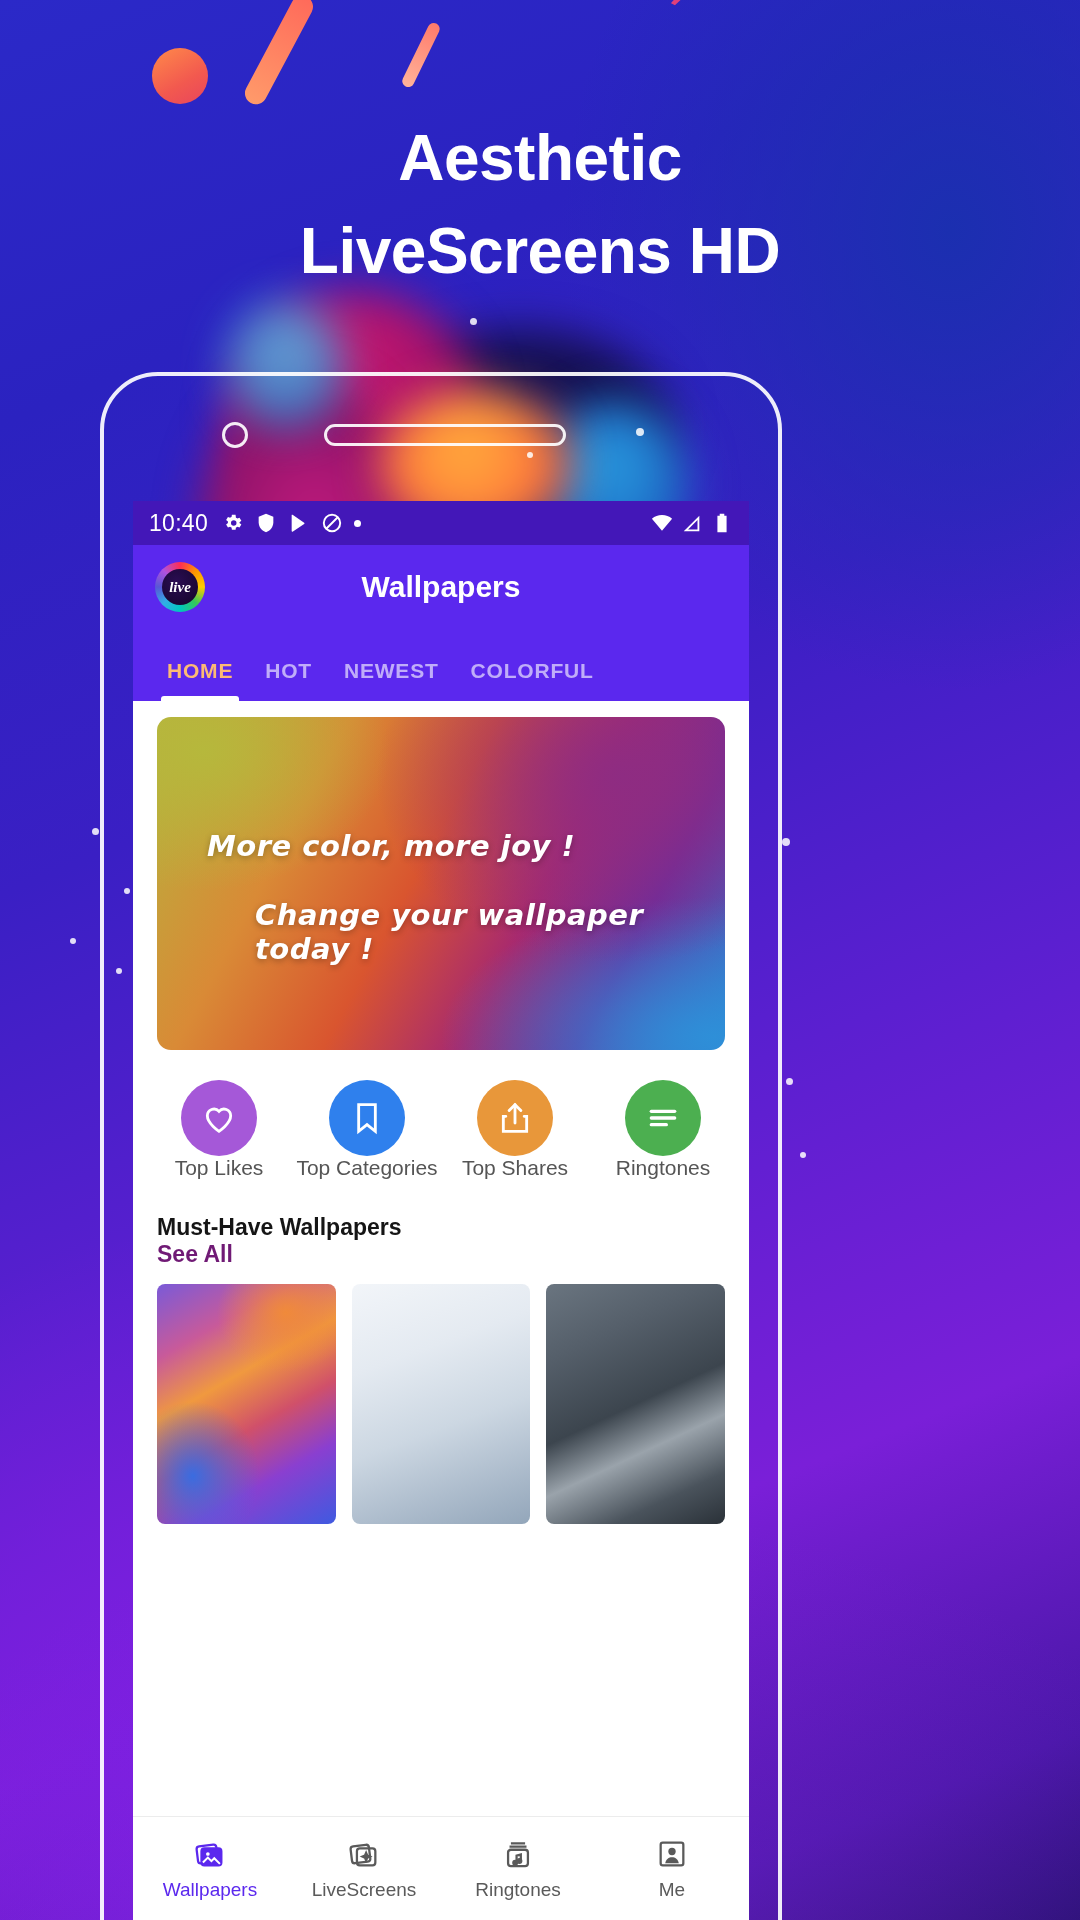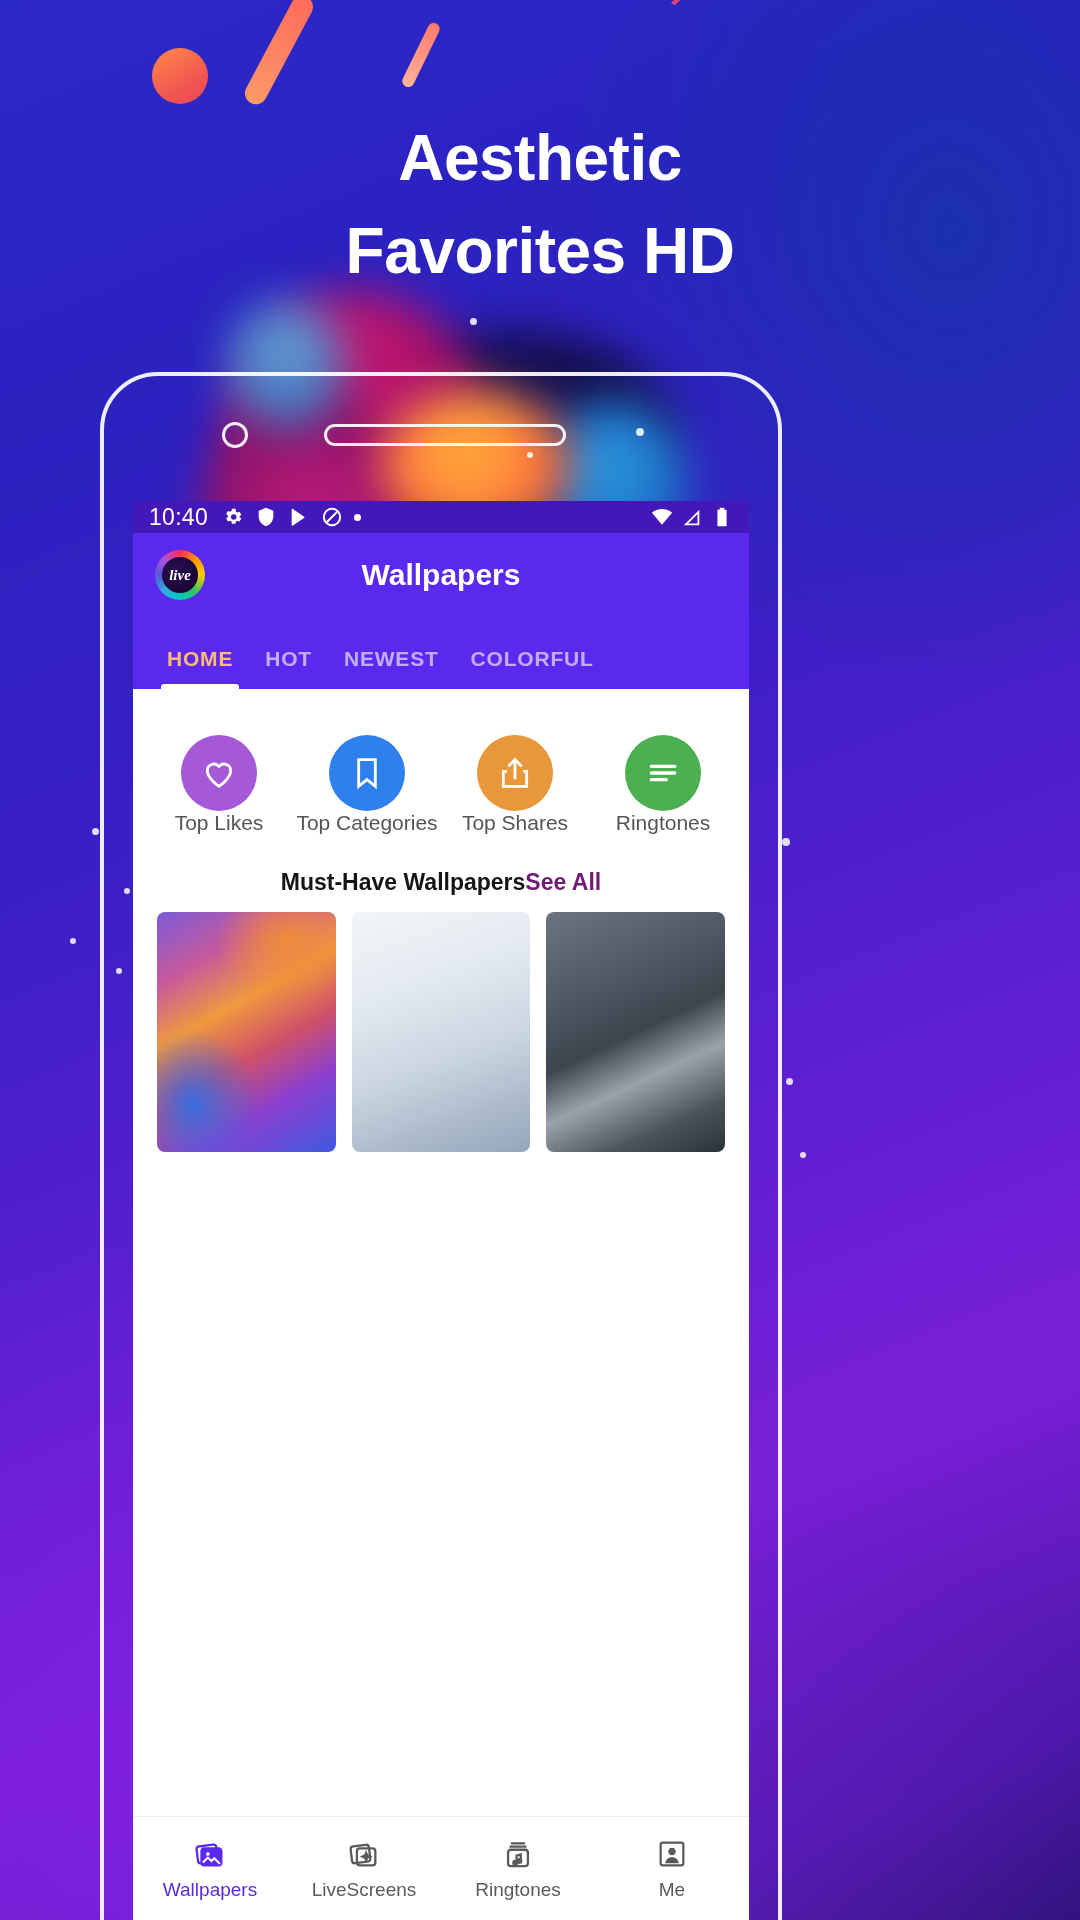--- a/index.html
+++ b/index.html
@@ -78,21 +78,21 @@
 
   
   #app-screen {
     position: absolute; left: 133px; top: 501px;
     width: 616px; height: 1419px;
     background: #ffffff; overflow: hidden;
   }
 
   
   #status-bar {
-    height: 32px; background: #4317b8; display: flex; align-items: center;
+    height: 44px; background: #4317b8; display: flex; align-items: center;
     padding: 0 16px; color: #fff;
   }
   #status-time { font-size: 23px; font-weight: 500; letter-spacing: .3px; }
   #status-icons-left { display: flex; align-items: center; gap: 11px; margin-left: 14px; }
   #status-icons-right { margin-left: auto; display: flex; align-items: center; gap: 8px; }
   .sb-ico { width: 22px; height: 22px; display: block; fill: #fff; }
   .sb-dot { width: 7px; height: 7px; border-radius: 50%; background: #fff; }
 
   
   #app-bar {
@@ -162,20 +162,21 @@
   .qa-circle {
     width: 76px; height: 76px; border-radius: 50%;
     display: flex; align-items: center; justify-content: center;
   }
   .qa-label { font-size: 21px; color: #555; }
 
   
   #section-header {
     display: flex; align-items: baseline; justify-content: center;
     padding: 34px 24px 0 24px;
+    flex-direction: column;
   }
   #section-title { font-size: 23px; font-weight: bold; color: #151515; }
   #see-all-link { font-size: 23px; font-weight: bold; color: #701a75; }
 
   
   #thumb-row { display: flex; gap: 16px; padding: 16px 24px 0 24px; }
   .thumb { flex: 1; height: 240px; border-radius: 8px; overflow: hidden; }
   .thumb-1 {
     background:
       radial-gradient(ellipse 70% 45% at 72% 12%, #f08a3a 0%, rgba(240,138,58,0) 55%),
@@ -222,21 +223,21 @@
   <div class="dot" style="left:786px;top:1078px;width:7px;height:7px;"></div>
   <div class="dot" style="left:800px;top:1152px;width:6px;height:6px;"></div>
   <div class="dot" style="left:92px;top:828px;width:7px;height:7px;"></div>
   <div class="dot" style="left:124px;top:888px;width:6px;height:6px;"></div>
   <div class="dot" style="left:70px;top:938px;width:6px;height:6px;"></div>
   <div class="dot" style="left:116px;top:968px;width:6px;height:6px;"></div>
 </div>
 
 <div id="promo-title">
   <span class="l">Aesthetic</span>
-  <span class="l">Favorites HD</span>
+  <span class="l">LiveScreens HD</span>
 </div>
 
 <div id="phone-frame">
   <div id="phone-camera"></div>
   <div id="phone-speaker"></div>
 </div>
 
 <div id="app-screen">
 
   <div id="status-bar">
@@ -278,20 +279,24 @@
 
   <div id="tab-bar">
     <div class="tab active">HOME</div>
     <div class="tab">HOT</div>
     <div class="tab">NEWEST</div>
     <div class="tab">COLORFUL</div>
   </div>
 
   <div id="content">
 
+    <div id="hero-banner">
+      <div id="hero-line1">More color, more joy !</div>
+      <div id="hero-line2">Change your wallpaper today !</div>
+    </div>
 
     <div id="quick-actions">
 
       <div class="qa-item">
         <div class="qa-circle" style="background:#a558d8;">
           <svg width="40" height="40" viewBox="0 0 24 24" fill="none" stroke="#fff" stroke-width="1.7">
             <path d="M12 20s-7-4.6-7-9.3A4 4 0 0 1 12 8a4 4 0 0 1 7 2.7C19 15.4 12 20 12 20z"></path>
           </svg>
         </div>
         <div class="qa-label">Top Likes</div>

